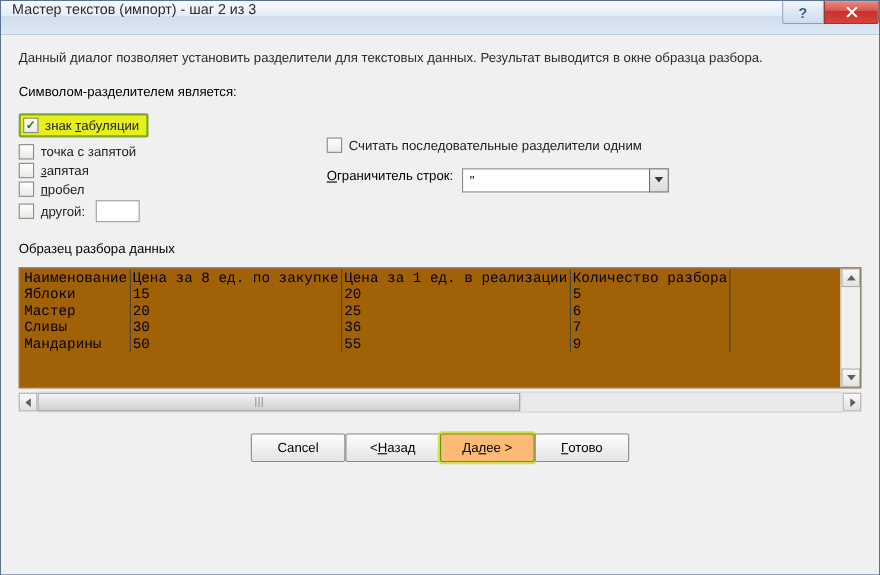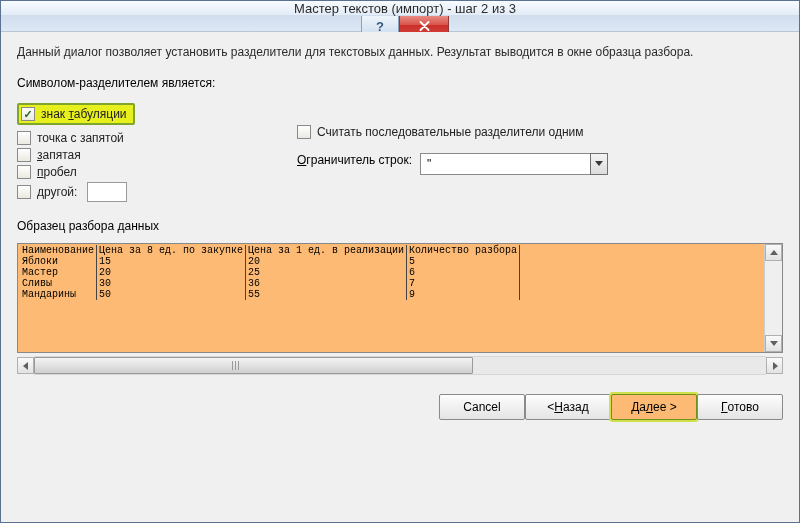--- a/index.html
+++ b/index.html
@@ -1,18 +1,18 @@
 <!DOCTYPE html>
 <html><head>
 <meta charset="utf-8">
 <style>
   html,body{margin:0;padding:0;font-family:"Segoe UI",Tahoma,sans-serif;font-size:12px;background:#dde4ec;}
   .window{width:800px;height:523px;box-sizing:border-box;border:1px solid #5a7290;background:#fff;position:relative;display:flex;flex-direction:column;}
   
-  .titlebar{height:30px;background:linear-gradient(to bottom,#f7fbff 0%,#e3ecf7 45%,#d0ddec 46%,#dde8f5 100%);display:flex;align-items:center;padding-left:10px;border-bottom:1px solid #b7c6d9;flex-direction:column;}
+  .titlebar{height:30px;background:linear-gradient(to bottom,#f7fbff 0%,#e3ecf7 45%,#d0ddec 46%,#dde8f5 100%);display:flex;padding-left:10px;border-bottom:1px solid #b7c6d9;}
   .titlebar .title{color:#2b2b2b;font-size:13px;flex:1;}
   .winbtns{display:flex;height:100%;align-items:flex-start;}
   .winbtn{width:36px;height:20px;margin-top:0;display:flex;align-items:center;justify-content:center;border:1px solid #8aa0bb;border-top:none;background:linear-gradient(to bottom,#eef4fb,#cdddee);margin-right:0;}
   .winbtn.help{border-radius:0 0 0 3px;}
   .winbtn.close{width:48px;background:linear-gradient(to bottom,#e88b85 0%,#d9534a 45%,#c9302c 46%,#d6433c 100%);border-color:#8a3b36;border-radius:0 0 3px 0;}
   .winbtn.close svg{stroke:#fff;}
   .winbtn.help span{color:#3a5a7a;font-weight:bold;font-size:13px;}
   
   .client{flex:1;background:#f0f0f0;padding:12px 16px 14px 16px;display:flex;flex-direction:column;gap:6px;overflow:hidden;}
   .desc{color:#2b2b2b;line-height:1.35;margin-bottom:6px;}
@@ -28,39 +28,39 @@
   .otherinput{width:40px;height:20px;border:1px solid #9a9a9a;background:#fff;margin-left:4px;box-sizing:border-box;padding:2px 3px;font-family:inherit;font-size:12px;}
   .right-opts{flex:1;padding-top:22px;}
   .qual-row{display:flex;align-items:flex-start;gap:8px;margin-top:14px;}
   .combo{display:flex;align-items:center;}
   .combo input{width:170px;height:22px;border:1px solid #8a8a8a;border-right:none;background:#fff;box-sizing:border-box;padding:2px 6px;font-family:inherit;font-size:12px;}
   .combo-btn{width:18px;height:22px;border:1px solid #707070;background:linear-gradient(to bottom,#f4f4f4,#dcdcdc);display:flex;align-items:center;justify-content:center;box-sizing:border-box;}
   .combo-btn svg{display:block;}
   
   .preview-label{margin-top:8px;margin-bottom:4px;}
   .preview-wrap{border:none;}
-  .preview-box{border:1px solid #888;background:#fdba74;height:108px;position:relative;overflow:hidden;font-family:"Courier New",monospace;font-size:10px;}
+  .preview-box{border:1px solid #888;background:#a16207;height:108px;position:relative;overflow:hidden;font-family:"Courier New",monospace;font-size:13px;}
   .preview-content{position:absolute;left:2px;top:1px;white-space:nowrap;width:1200px;}
   .preview-content table{border-collapse:collapse;}
   .preview-content td{padding:0;border:none;vertical-align:top;}
   .preview-content td.col{border-right:1px solid #444;padding:0 2px 0 2px;font-family:Liberation Mono, monospace;}
   .preview-content tr.head td{font-family:"Courier New",monospace;}
   .vscroll{position:absolute;right:0;top:0;bottom:0;width:17px;background:#efefef;border-left:1px solid #ccc;}
   .vscroll .arrow{height:17px;background:linear-gradient(to bottom,#fafafa,#e2e2e2);border:1px solid #b0b0b0;box-sizing:border-box;display:flex;align-items:center;justify-content:center;}
   .vscroll .arrow svg{display:block;}
   .vscroll .arrow.up{position:absolute;top:0;left:0;right:0;}
   .vscroll .arrow.down{position:absolute;bottom:0;left:0;right:0;}
   .hscroll{height:17px;background:#efefef;display:flex;align-items:center;margin-top:4px;}
   .hscroll .arrow{width:17px;height:17px;background:linear-gradient(to bottom,#fafafa,#e2e2e2);border:1px solid #b0b0b0;box-sizing:border-box;display:flex;align-items:center;justify-content:center;}
   .hscroll .track{flex:1;height:17px;background:#e9e9e9;position:relative;border-top:1px solid #d6d6d6;border-bottom:1px solid #d6d6d6;overflow:hidden;}
   .hscroll .thumb{position:absolute;left:0;top:0;bottom:0;width:60%;background:linear-gradient(to bottom,#f4f4f4,#cfcfcf);border:1px solid #9a9a9a;box-sizing:border-box;border-radius:1px;}
   .hscroll .thumb .grip{position:absolute;left:45%;top:3px;bottom:3px;width:10px;display:flex;gap:2px;}
   .hscroll .thumb .grip i{width:1px;background:#9a9a9a;}
   
-  .footer{display:flex;justify-content:flex-end;gap:0;margin-top:14px;}
+  .footer{display:flex;justify-content:center;gap:0;margin-top:14px;}
   .btn{min-width:86px;height:26px;border:1px solid #8a8a8a;background:linear-gradient(to bottom,#fdfdfd,#e4e4e4);box-sizing:border-box;display:flex;align-items:center;justify-content:center;padding:0 10px;font-family:inherit;font-size:12px;cursor:default;border-radius:2px;}
   .btn.primary{background:#fdba74;border:1px solid #6f8f1e;box-shadow:0 0 0 2px #cfe04a;}
   .u{text-decoration:underline;}
 </style>
 </head>
 <body>
 
 <div class="window">
   <div class="titlebar">
     <div class="title">Мастер текстов (импорт) - шаг 2 из 3</div>

